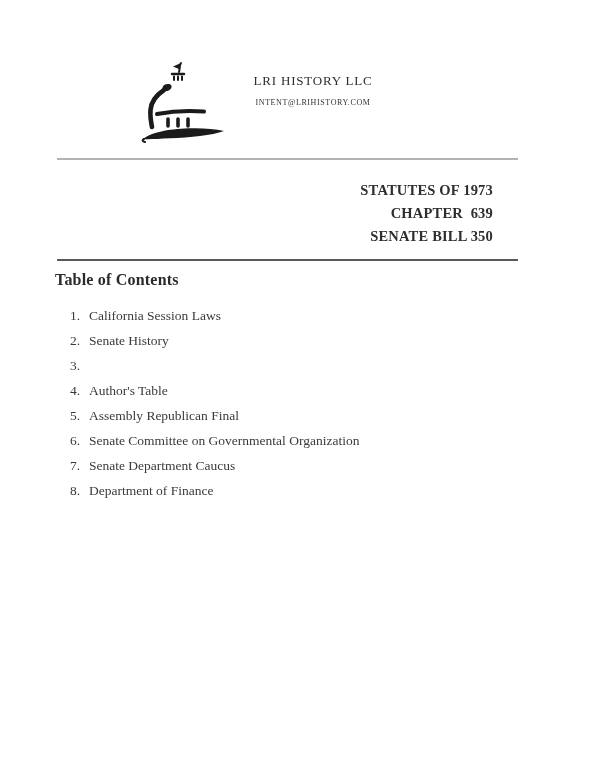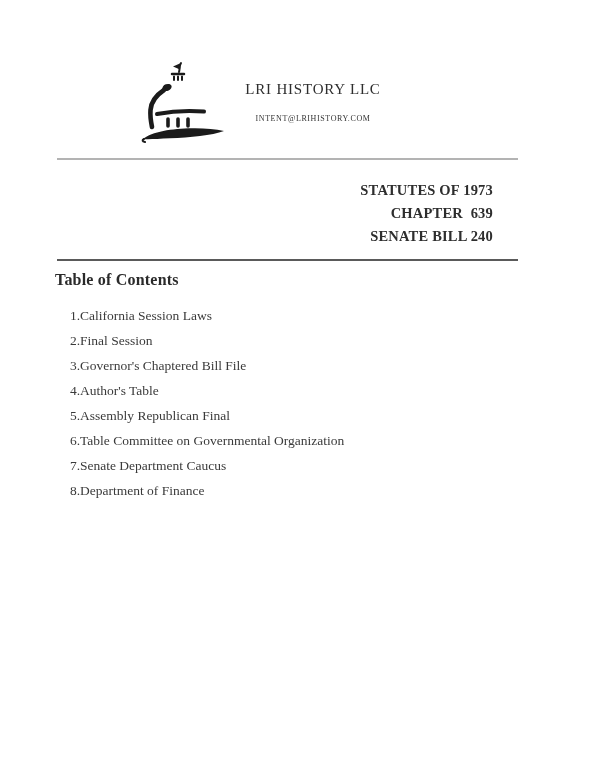--- a/index.html
+++ b/index.html
@@ -21,29 +21,28 @@
     height: 85px;
   }
   .header-text {
     position: absolute;
     left: 213px;
     top: 72px;
     width: 200px;
     text-align: center;
   }
   .company-name {
-    font-size: 15px;
+    font-size: 13px;
     letter-spacing: 0.8px;
     color: #2e2e2e;
     line-height: 18px;
     white-space: nowrap;
-    margin-top: 8px;
   }
   .contact-block {
-    margin-top: 14px;
+    margin-top: 6px;
   }
   .contact-line {
     font-size: 8px;
     letter-spacing: 0.6px;
     line-height: 13.5px;
     color: #333333;
     white-space: nowrap;
   }
 
   
@@ -100,20 +99,21 @@
     height: 25px;
     font-size: 13.5px;
     color: #3a3a3a;
   }
   .toc-num {
     width: 20px;
     text-align: right;
     flex: 0 0 auto;
   }
   .toc-label {
+    margin-left: 9px;
     white-space: nowrap;
   }
 </style>
 </head>
 <body>
 
 <div id="page">
 
   <div class="logo">
     <svg width="88" height="85" viewBox="0 0 88 85" xmlns="http://www.w3.org/2000/svg" aria-hidden="true">
@@ -139,51 +139,50 @@
     <div class="contact-block">
       <div class="contact-line">INTENT@LRIHISTORY.COM</div>
     </div>
   </div>
 
   <div class="rule-light"></div>
 
   <div class="reference-block">
     <div class="reference-line">STATUTES OF 1973</div>
     <div class="reference-line">CHAPTER  639</div>
-    <div class="reference-line">SENATE BILL 240</div>
+    <div class="reference-line">SENATE BILL 350</div>
   </div>
 
   <div class="rule-dark"></div>
 
   <div class="toc-title">Table of Contents</div>
 
   <div class="toc-list">
     <div class="toc-row">
       <span class="toc-num">1.</span>
       <span class="toc-label">California Session Laws</span>
     </div>
     <div class="toc-row">
       <span class="toc-num">2.</span>
-      <span class="toc-label">Final Session</span>
+      <span class="toc-label">Senate History</span>
     </div>
     <div class="toc-row">
       <span class="toc-num">3.</span>
-      <span class="toc-label">Governor's Chaptered Bill File</span>
     </div>
     <div class="toc-row">
       <span class="toc-num">4.</span>
       <span class="toc-label">Author's Table</span>
     </div>
     <div class="toc-row">
       <span class="toc-num">5.</span>
       <span class="toc-label">Assembly Republican Final</span>
     </div>
     <div class="toc-row">
       <span class="toc-num">6.</span>
-      <span class="toc-label">Table Committee on Governmental Organization</span>
+      <span class="toc-label">Senate Committee on Governmental Organization</span>
     </div>
     <div class="toc-row">
       <span class="toc-num">7.</span>
       <span class="toc-label">Senate Department Caucus</span>
     </div>
     <div class="toc-row">
       <span class="toc-num">8.</span>
       <span class="toc-label">Department of Finance</span>
     </div>
   </div>

